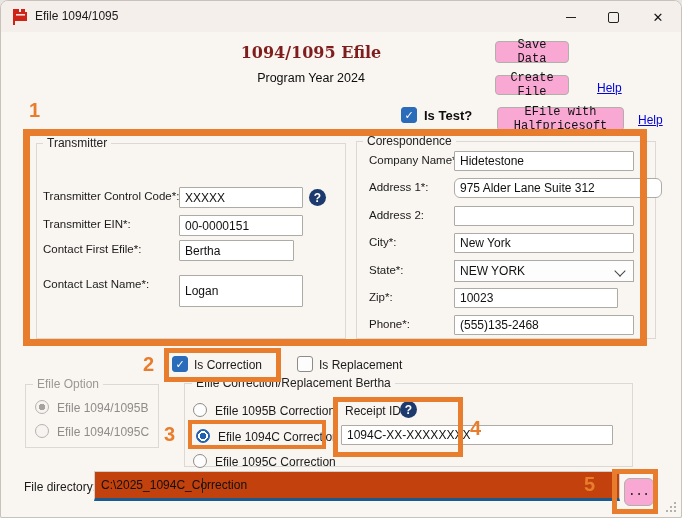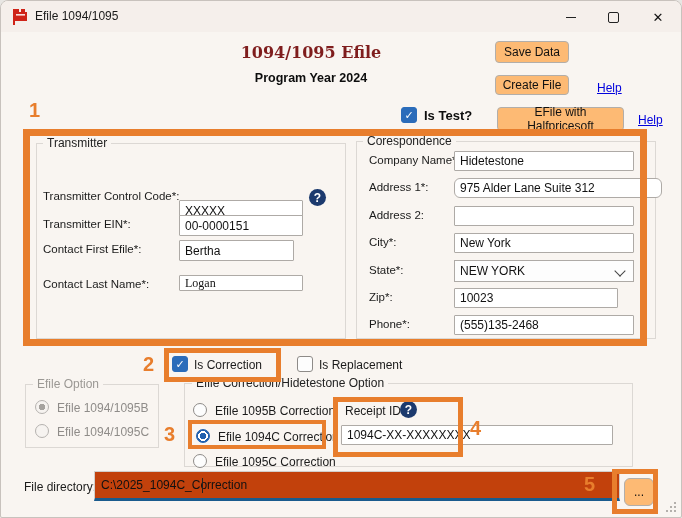--- a/index.html
+++ b/index.html
@@ -8,24 +8,24 @@
     border-radius:8px 8px 2px 2px;overflow:hidden;box-sizing:border-box;}
   .a{position:absolute;}
   .titlebar{position:absolute;left:0;top:0;right:0;height:31px;background:#f5efeb;}
   .title-text{position:absolute;left:34px;top:8px;font-size:12px;color:#1a1a1a;white-space:nowrap;}
   .wbtn{position:absolute;top:4px;width:36px;height:24px;display:flex;align-items:center;justify-content:center;cursor:pointer;}
   .min-glyph{width:10px;border-top:1.3px solid #222;display:block;}
   .max-glyph{width:9px;height:9px;border:1.2px solid #222;border-radius:2px;display:block;}
   .close-glyph{font-size:13px;color:#111;line-height:1;}
   .hdr-title{position:absolute;left:150px;top:42px;width:320px;text-align:center;
     font-family:"DejaVu Serif","Liberation Serif",serif;font-weight:bold;font-size:16px;color:#7f1d1d;}
-  .hdr-sub{position:absolute;left:150px;top:70px;width:320px;text-align:center;font-weight:bold;font-size:12.5px;color:#0d0d0d;}
-  .btn{position:absolute;background:#fdba74;border:1px solid #b2aeaa;border-radius:4px;
+  .hdr-sub{position:absolute;left:150px;top:70px;width:320px;text-align:center;font-weight:normal;font-size:12.5px;color:#0d0d0d;}
+  .btn{position:absolute;background:#f9a8d4;border:1px solid #b2aeaa;border-radius:4px;
     font-size:12px;color:#111;display:flex;align-items:center;justify-content:center;
-    cursor:pointer;font-family:Liberation Sans, sans-serif;box-sizing:border-box;}
+    cursor:pointer;font-family:Liberation Mono, monospace;box-sizing:border-box;}
   .lnk{position:absolute;color:#0202dd;text-decoration:underline;font-size:12px;cursor:pointer;white-space:nowrap;}
   .lbl{position:absolute;font-size:11.5px;color:#1b1b1b;white-space:nowrap;}
   .blbl{position:absolute;font-size:13px;font-weight:bold;color:#0d0d0d;white-space:nowrap;}
   .grp{position:absolute;border:1px solid #dcd8d4;box-sizing:border-box;}
   .grp-lg{position:absolute;font-size:12px;color:#222;background:#f9f5f1;padding:0 4px;white-space:nowrap;}
   .grp-lg.dis{color:#9b9894;}
   .fld{position:absolute;background:#fff;border:1px solid #aeaaa6;border-radius:1px;
     font-size:12px;color:#111;padding:0 5px;box-sizing:border-box;font-family:inherit;outline:none;}
   .cb{position:absolute;width:16px;height:16px;border-radius:3px;display:flex;align-items:center;
     justify-content:center;box-sizing:border-box;cursor:pointer;}
@@ -88,31 +88,31 @@
       <span>✓</span>
     </div>
   <span class="blbl" style="left:423px;top:107px">Is Test?</span>
   <button class="btn" style="left:496px;top:106px;width:127px;height:24px">EFile with Halfpricesoft</button>
   <a class="lnk" style="left:637px;top:112px">Help</a>
 
   <div class="grp" style="left:35px;top:142px;width:310px;height:196px"></div>
   <span class="grp-lg" style="left:42px;top:135px">Transmitter</span>
 
   <span class="lbl" style="left:42px;top:189px">Transmitter Control Code*:</span>
-  <input class="fld" style="left: 178px; top: 199px; width: 124px; height: 21px;" value="XXXXX">
+  <input class="fld" style="left: 178px; top: 186px; width: 124px; height: 21px;" value="XXXXX">
   <div class="qi" style="left:308px;top:188px">?</div>
 
   <span class="lbl" style="left:42px;top:217px">Transmitter EIN*:</span>
   <input class="fld" style="left: 178px; top: 214px; width: 124px; height: 21px;" value="00-0000151">
 
   <span class="lbl" style="left:42px;top:242px">Contact First Efile*:</span>
   <input class="fld" style="left: 178px; top: 239px; width: 115px; height: 21px;" value="Bertha">
 
   <span class="lbl" style="left:42px;top:277px">Contact Last Name*:</span>
-  <input class="fld" style="left: 178px; top: 274px; width: 124px; height: 16px; font-family: Liberation Serif, serif;" value="Logan">
+  <input class="fld" style="left: 178px; top: 274px; width: 124px; height: 32px;" value="Logan">
 
   <div class="grp" style="left:355px;top:140px;width:300px;height:198px"></div>
   <span class="grp-lg" style="left:362px;top:133px">Corespondence</span>
 
   <span class="lbl" style="left:368px;top:153px">Company Name*:</span>
   <input class="fld" style="left: 453px; top: 150px; width: 180px; height: 20px;" value="Hidetestone">
 
   <span class="lbl" style="left:368px;top:180px">Address 1*:</span>
   <input class="fld" style="left: 453px; top: 177px; width: 208px; height: 20px; border-radius: 6px;" value="975 Alder Lane Suite 312">
 
@@ -142,21 +142,21 @@
   <span class="rlbl" style="left:318px;top:357px">Is Replacement</span>
 
   <div class="grp" style="left:24px;top:383px;width:134px;height:64px"></div>
   <span class="grp-lg dis" style="left:32px;top:376px">Efile Option</span>
   <div class="rd dis-sel" style="left:34px;top:399px"></div>
   <span class="rlbl dis" style="left:56px;top:400px">Efile 1094/1095B</span>
   <div class="rd dis" style="left:34px;top:423px"></div>
   <span class="rlbl dis" style="left:56px;top:424px">Efile 1094/1095C</span>
 
   <div class="grp" style="left:183px;top:382px;width:449px;height:84px"></div>
-  <span class="grp-lg" style="left:191px;top:375px">Efile Correction/Hidetestone Option</span>
+  <span class="grp-lg" style="left:191px;top:375px">Efile Correction/Replacement Bertha</span>
 
   <div class="rd un" style="left:192px;top:402px"></div>
   <span class="rlbl" style="left:214px;top:403px">Efile 1095B Correction</span>
   <div class="rd sel" style="left:195px;top:428px"></div>
   <span class="rlbl" style="left:217px;top:429px">Efile 1094C Correction</span>
   <div class="rd un" style="left:192px;top:453px"></div>
   <span class="rlbl" style="left:214px;top:454px">Efile 1095C Correction</span>
 
   <span class="rlbl" style="left:344px;top:403px">Receipt ID</span>
   <div class="qi" style="left:399px;top:400px">?</div>

